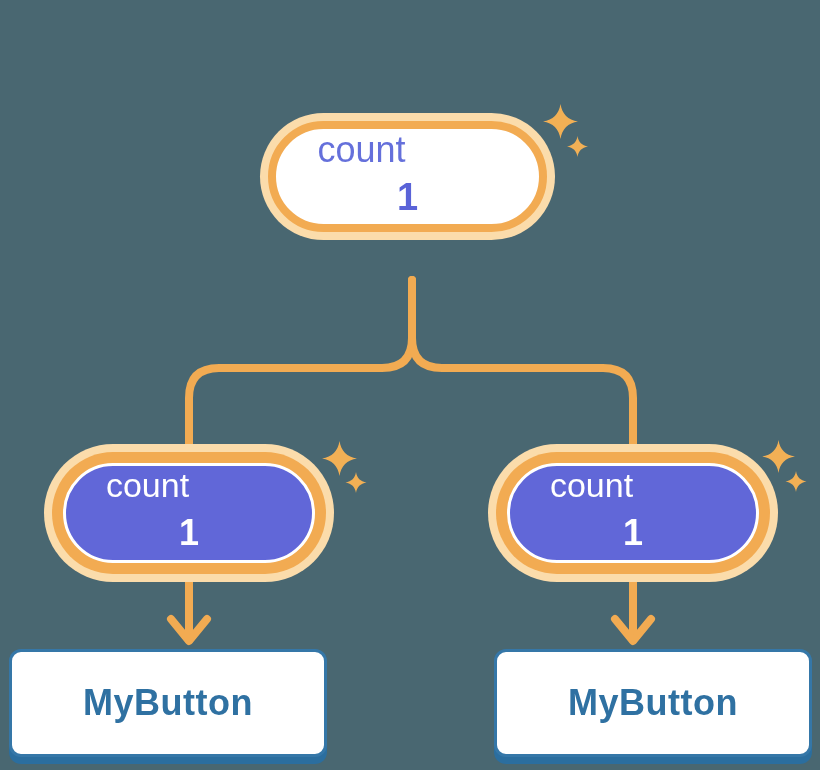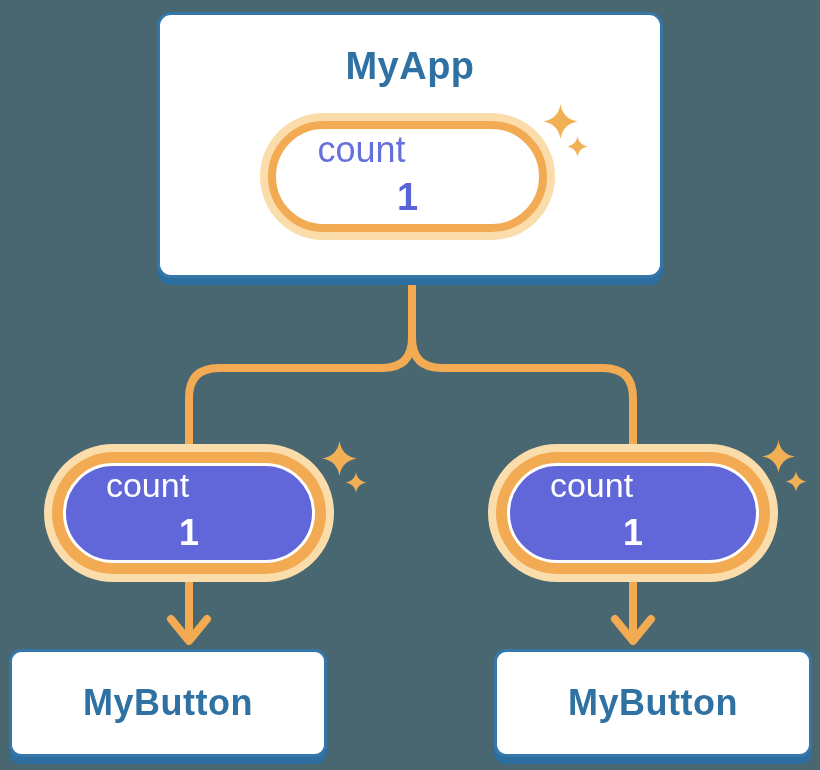--- a/index.html
+++ b/index.html
@@ -87,23 +87,20 @@
 
       <path d="M412 280 L412 338 Q412 368 382 368 L219 368 Q189 368 189 398 L189 640"></path>
 
       <path d="M412 280 L412 338 Q412 368 442 368 L603 368 Q633 368 633 398 L633 640"></path>
 
       <path d="M171 619 L189 641 L207 619"></path>
       <path d="M615 619 L633 641 L651 619"></path>
     </g>
   </svg>
 
-  <div class="card root">
-    <div class="root-title">MyApp</div>
-  </div>
 
   <div class="pill pill-top">
     <div class="seg-label">count</div>
     <div class="divider"></div>
     <div class="seg-value">1</div>
   </div>
 
   <div class="pill pill-bottom left">
     <div class="seg-label">count</div>
     <div class="divider"></div>

